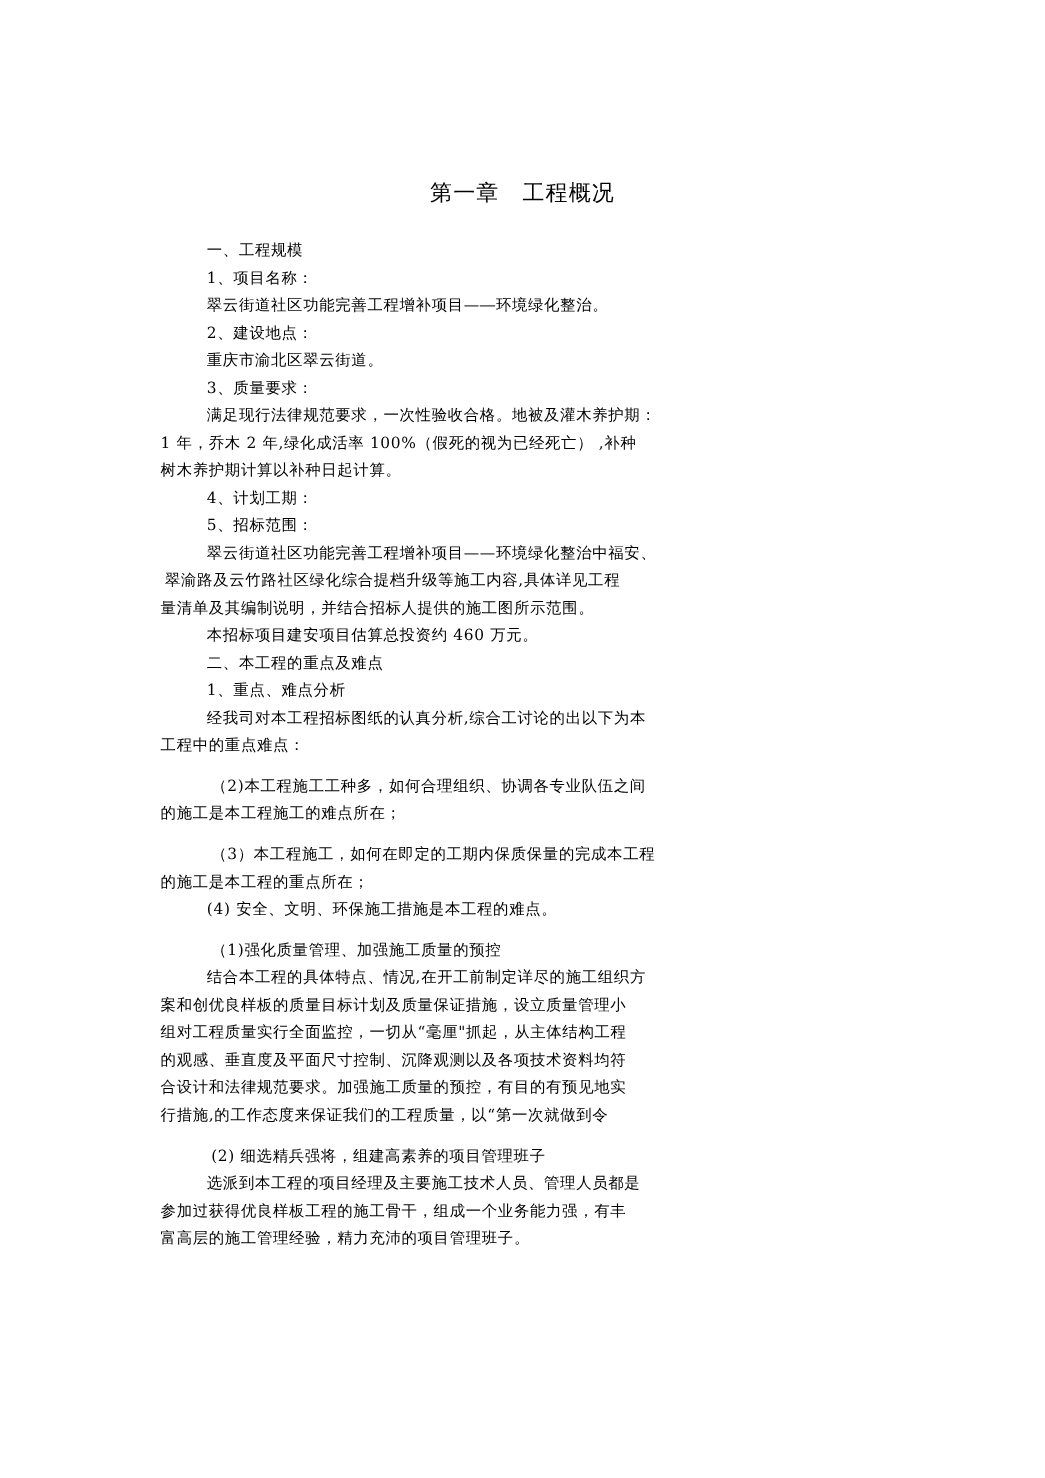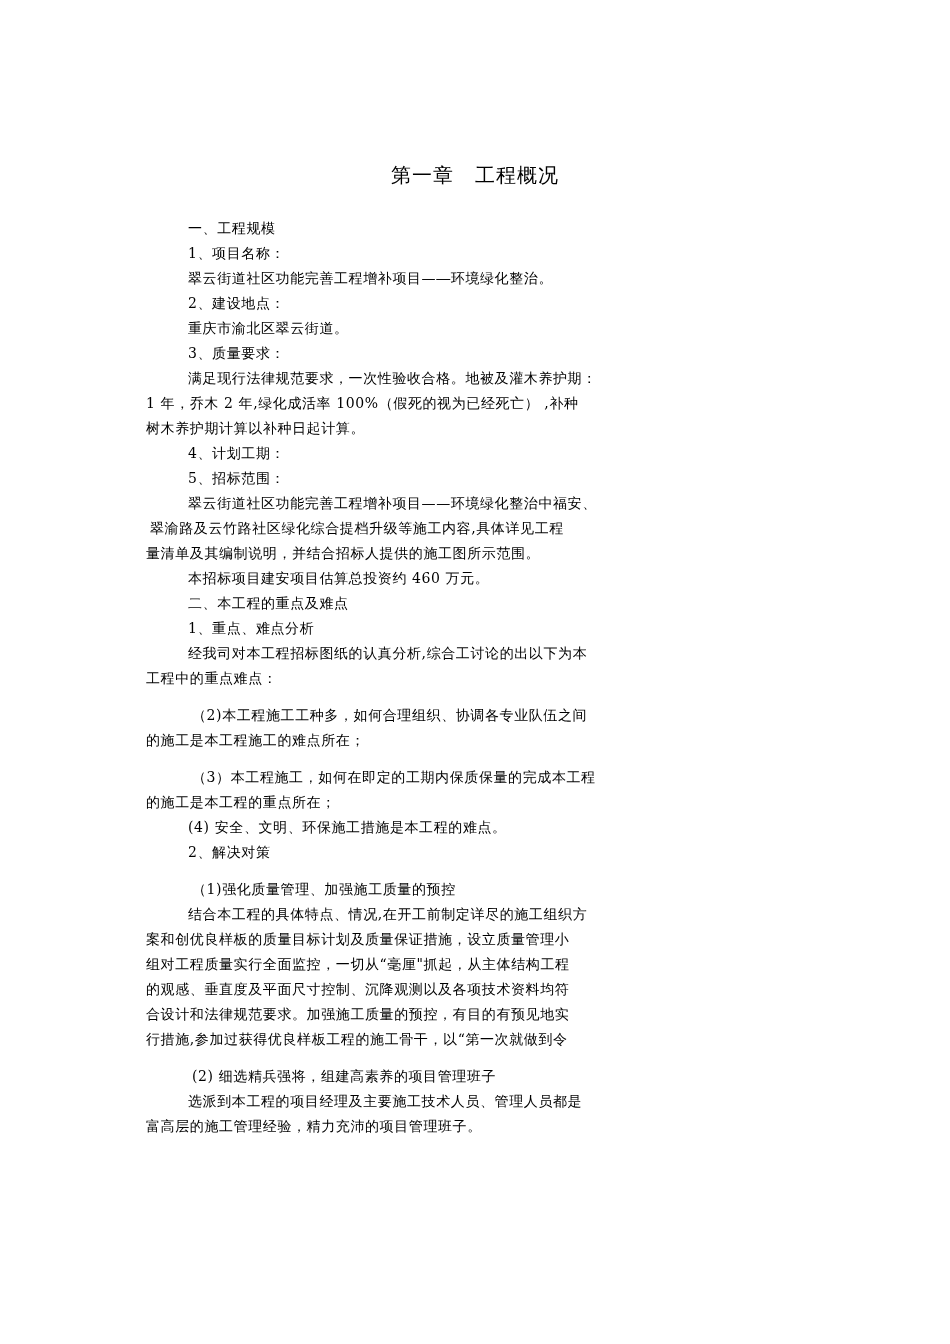--- a/index.html
+++ b/index.html
@@ -38,25 +38,25 @@
       <div class="line ind">本招标项目建安项目估算总投资约 460 万元。</div>
       <div class="line ind">二、本工程的重点及难点</div>
       <div class="line ind">1、重点、难点分析</div>
       <div class="line ind">经我司对本工程招标图纸的认真分析,综合工讨论的出以下为本</div>
       <div class="line">工程中的重点难点：</div>
       <div class="line ind2">（2)本工程施工工种多，如何合理组织、协调各专业队伍之间</div>
       <div class="line">的施工是本工程施工的难点所在；</div>
       <div class="line ind2">（3）本工程施工，如何在即定的工期内保质保量的完成本工程</div>
       <div class="line">的施工是本工程的重点所在；</div>
       <div class="line ind">(4) 安全、文明、环保施工措施是本工程的难点。</div>
-      <div class="line ind">2、解决对策</div>
       <div class="line ind2">（1)强化质量管理、加强施工质量的预控</div>
       <div class="line ind">结合本工程的具体特点、情况,在开工前制定详尽的施工组织方</div>
       <div class="line">案和创优良样板的质量目标计划及质量保证措施，设立质量管理小</div>
       <div class="line">组对工程质量实行全面监控，一切从“毫厘"抓起，从主体结构工程</div>
       <div class="line">的观感、垂直度及平面尺寸控制、沉降观测以及各项技术资料均符</div>
       <div class="line">合设计和法律规范要求。加强施工质量的预控，有目的有预见地实</div>
-      <div class="line">行措施,参加过获得优良样板工程的施工骨干，以“第一次就做到令</div>
+      <div class="line">行措施,的工作态度来保证我们的工程质量，以“第一次就做到令</div>
       <div class="line ind2">(2) 细选精兵强将，组建高素养的项目管理班子</div>
       <div class="line ind">选派到本工程的项目经理及主要施工技术人员、管理人员都是</div>
+      <div class="line">参加过获得优良样板工程的施工骨干，组成一个业务能力强，有丰</div>
       <div class="line">富高层的施工管理经验，精力充沛的项目管理班子。</div>
     </div>
 </div>
 
 </body></html>

